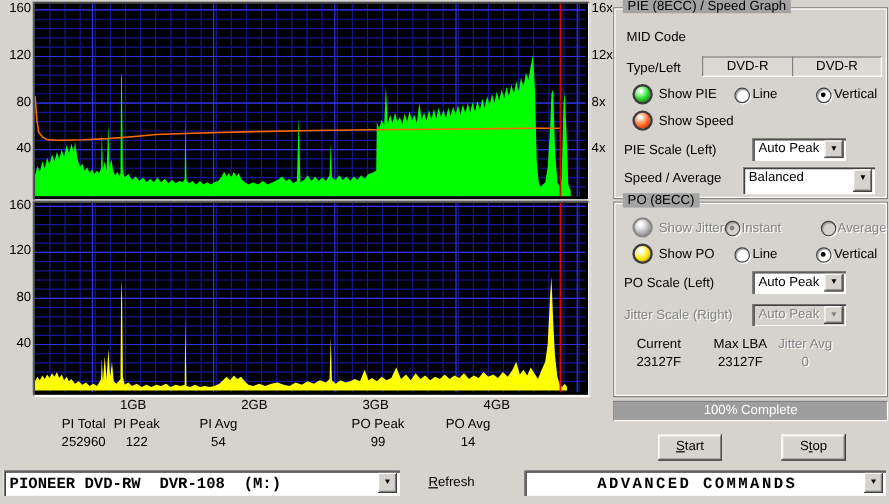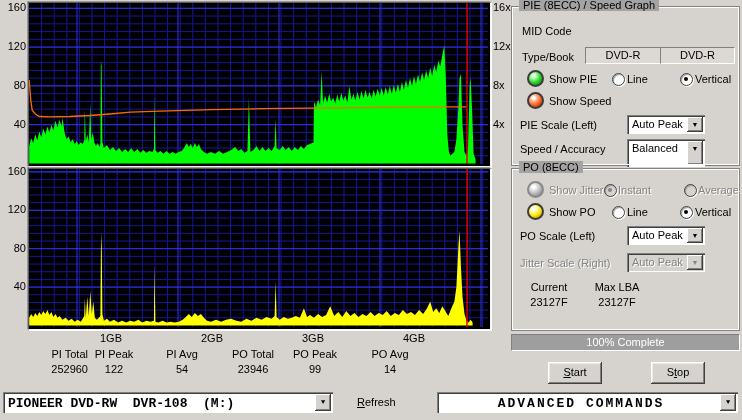--- a/index.html
+++ b/index.html
@@ -214,43 +214,43 @@
   <span class="tick" style="left:493px;top:118px;">4x</span>
 
   <span class="tick c" style="left:91px;top:332px;">1GB</span>
   <span class="tick c" style="left:192px;top:332px;">2GB</span>
   <span class="tick c" style="left:293px;top:332px;">3GB</span>
   <span class="tick c" style="left:394px;top:332px;">4GB</span>
 
   <div class="group" style="left:511px;top:6px;width:227px;height:158px;">
     <span class="gtitle">PIE (8ECC) / Speed Graph</span>
     <span class="abs" style="left:10px;top:18px;">MID Code</span>
-    <span class="abs" style="left:10px;top:44px;">Type/Book</span>
+    <span class="abs" style="left:10px;top:44px;">Type/Left</span>
     <div class="field" style="left:73px;top:40px;width:74px;height:15px;">DVD-R</div>
     <div class="field" style="left:148px;top:40px;width:73px;height:15px;">DVD-R</div>
 
     <span class="led led-green" style="left:15px;top:63px;"></span>
     <span class="abs" style="left:37px;top:66px;">Show PIE</span>
     <span class="radio" style="left:100px;top:66px;"></span>
     <span class="abs" style="left:115px;top:66px;">Line</span>
     <span class="radio" style="left:168px;top:66px;">
         <span class="dot"></span>
       </span>
     <span class="abs" style="left:183px;top:66px;">Vertical</span>
 
     <span class="led led-orange" style="left:15px;top:85px;"></span>
     <span class="abs" style="left:37px;top:88px;">Show Speed</span>
 
     <span class="abs" style="left:8px;top:112px;">PIE Scale (Left)</span>
     <div class="combo" style="left:115px;top:108px;width:78px;height:19px;">
       <span class="ctext">Auto Peak</span>
       <span class="cbtn">▼</span>
     </div>
-    <span class="abs" style="left:8px;top:136px;">Speed / Accuracy</span>
-    <div class="combo" style="left:115px;top:132px;width:78px;height:28px;">
+    <span class="abs" style="left:8px;top:136px;">Speed / Average</span>
+    <div class="combo" style="left:107px;top:132px;width:78px;height:23px;padding-left:32px;">
       <span class="ctext">Balanced</span>
       <span class="cbtn">▼</span>
     </div>
   </div>
 
   <div class="group" style="left:511px;top:168px;width:227px;height:161px;">
     <span class="gtitle">PO (8ECC)</span>
 
     <span class="led led-gray" style="left:15px;top:12px;"></span>
     <span class="abs dis" style="left:37px;top:15px;">Show Jitter</span>
@@ -282,44 +282,44 @@
     </div>
 
     <div class="statcol" style="left:4px;top:112px;width:66px;">
       <div>Current</div>
       <div class="v">23127F</div>
     </div>
     <div class="statcol" style="left:72px;top:112px;width:66px;">
       <div>Max LBA</div>
       <div class="v">23127F</div>
     </div>
+    <div class="statcol dis" style="left:126px;top:112px;width:66px;">
+      <div>Jitter Avg</div>
+      <div class="v">0</div>
+    </div>
   </div>
 
   <div id="progress">
     <div class="fill" style="width: 100%;"></div>
     <div class="ptext">100% Complete</div>
   </div>
   <div class="btn" style="left:548px;top:362px;width:54px;height:22px;line-height:21px;"><span style="text-decoration: underline;">S</span>tart</div>
   <div class="btn" style="left:651px;top:362px;width:54px;height:22px;line-height:21px;">S<span style="text-decoration: underline;">t</span>op</div>
 
   <div class="statcol" style="left:16px;top:348px;text-align:right;">
       <div>PI Total</div>
       <div class="v">252960</div>
     </div>
   <div class="statcol" style="left:78px;top:348px;">
       <div>PI Peak</div>
       <div class="v">122</div>
     </div>
   <div class="statcol" style="left:146px;top:348px;">
       <div>PI Avg</div>
       <div class="v">54</div>
-    </div>
-  <div class="statcol" style="left:217px;top:348px;">
-      <div>PO Total</div>
-      <div class="v">23946</div>
     </div>
   <div class="statcol" style="left:279px;top:348px;">
       <div>PO Peak</div>
       <div class="v">99</div>
     </div>
   <div class="statcol" style="left:354px;top:348px;">
       <div>PO Avg</div>
       <div class="v">14</div>
     </div>
 

